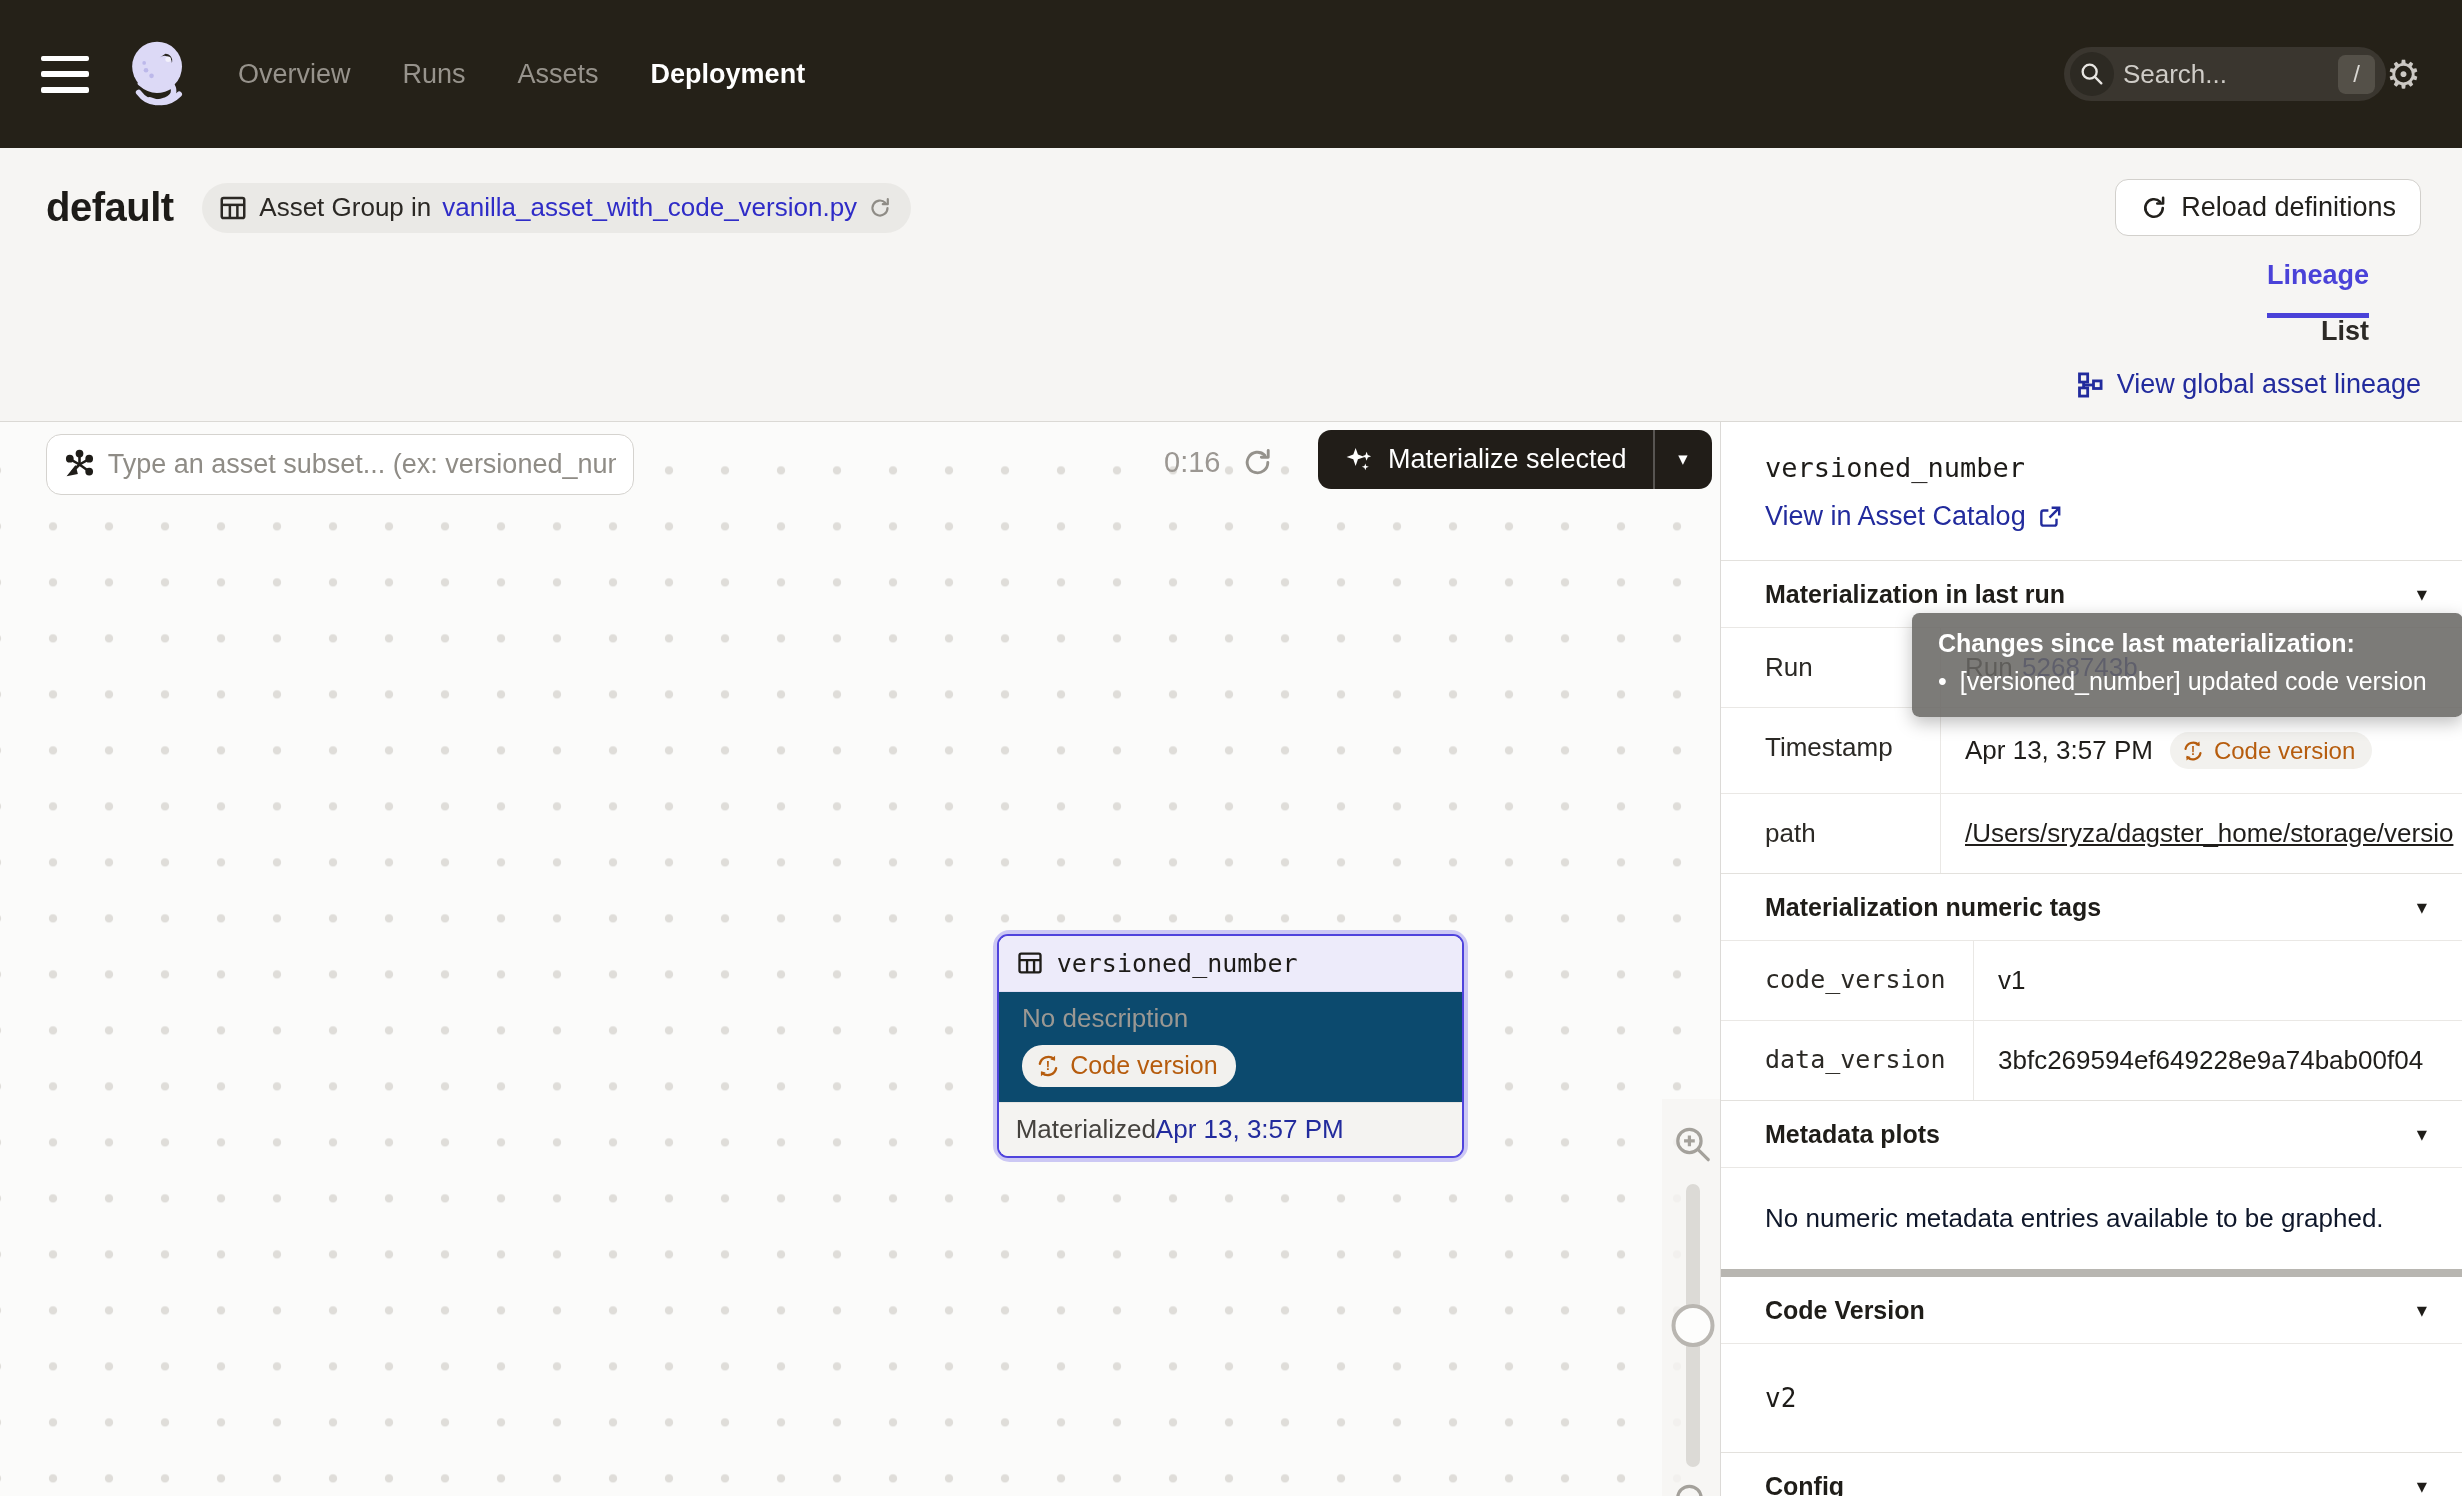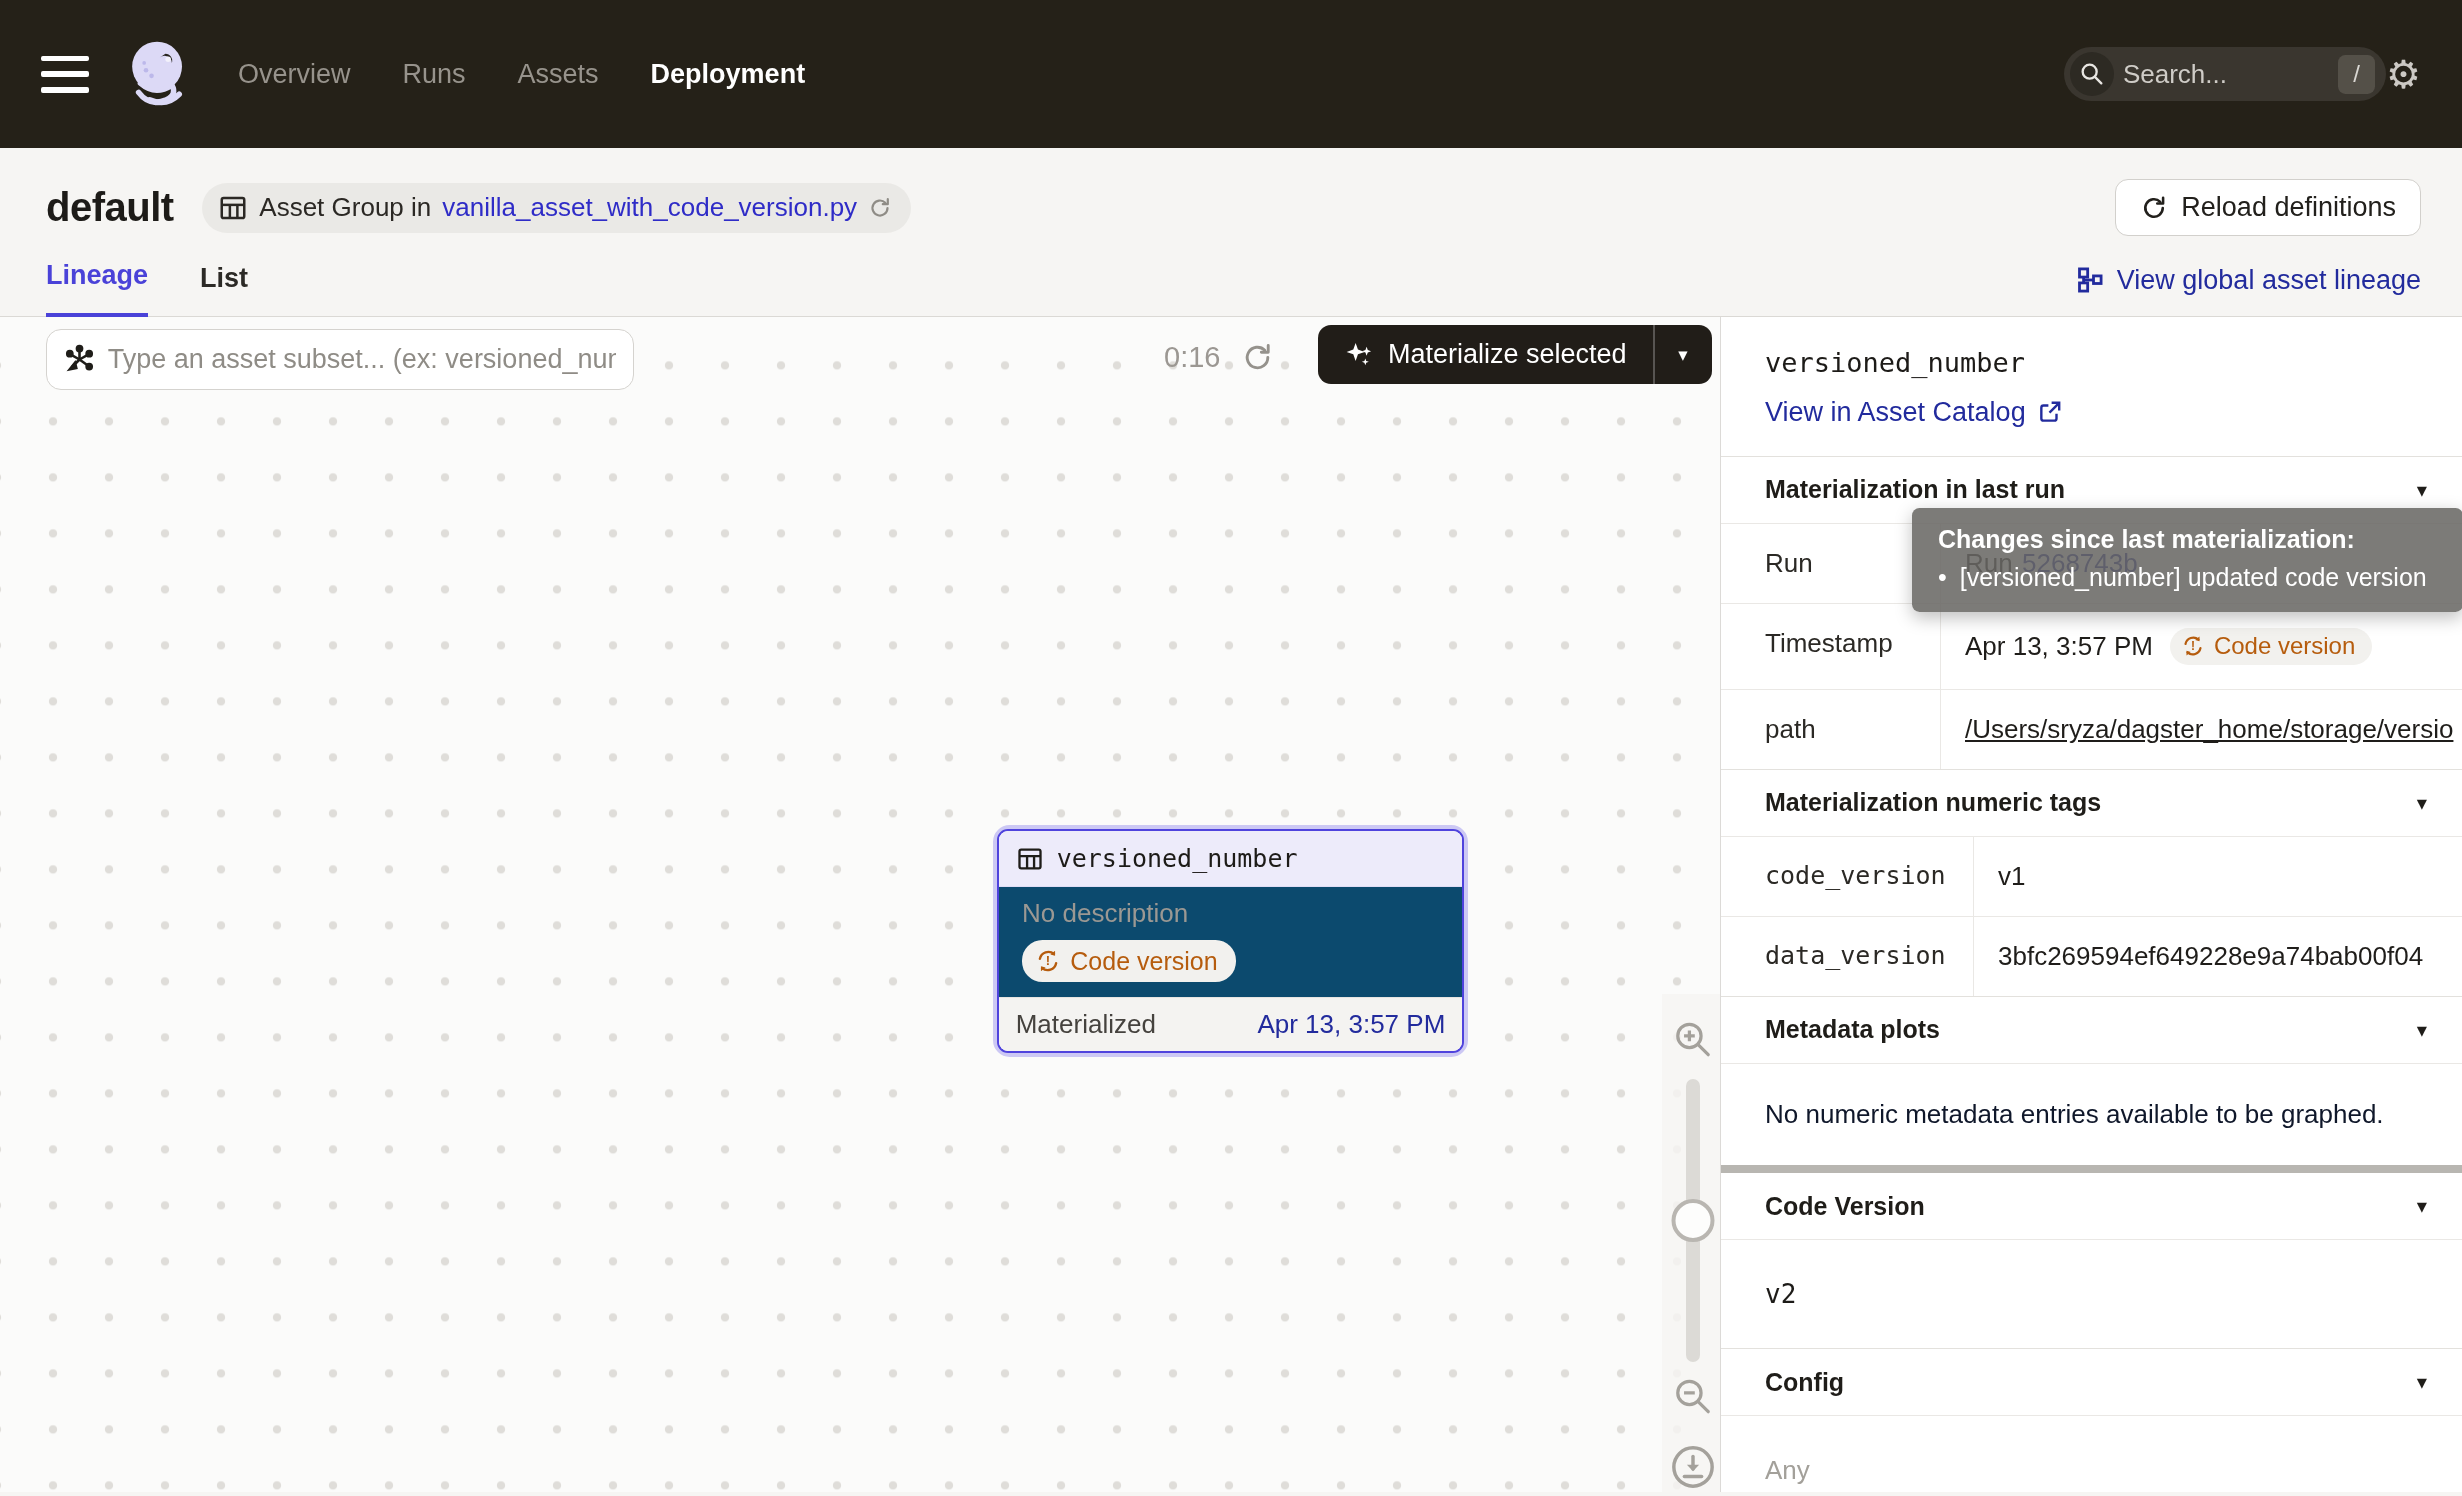--- a/index.html
+++ b/index.html
@@ -23,21 +23,21 @@
   .gear { font-size:39px; color:#ccc9c4; line-height:1; cursor:pointer; }
 
   
   .page-header { display:flex; align-items:center; padding:31px 41px 0 46px; }
   .page-title { font-size:40px; font-weight:bold; color:#1d1b18; letter-spacing:-0.5px; }
   .group-chip { margin-left:28px; background:#eae9e6; border-radius:26px; height:50px; display:flex; align-items:center; padding:0 18.5px 0 16.7px; gap:11px; font-size:26px; color:#2b2824; }
   .group-chip .file-link { color:#2f2cc7; cursor:pointer; }
   .reload-btn { margin-left:auto; background:#ffffff; border:1.9px solid #d2d0cc; border-radius:13px; height:57px; display:flex; align-items:center; gap:13px; padding:0 24px; font-size:27px; color:#22201c; cursor:pointer; }
 
   
-  .tabs-row { display:flex; align-items:flex-end; padding:24px 41px 0 46px; border-bottom:1.9px solid #dbd9d5; }
+  .tabs-row { display:flex; align-items:flex-end; padding:24px 41px 0 46px; border-bottom:1.9px solid #dbd9d5;flex-direction:column; }
   .tab { font-size:27px; padding-bottom:22px; margin-right:52px; cursor:pointer; color:#2c2a26; font-weight:bold; }
   .tab.active { color:#4a42d8; border-bottom:5.6px solid #4a42d8; margin-bottom:-1.9px; }
   .global-lineage { margin-left:auto; display:flex; align-items:center; gap:13px; font-size:27px; color:#222b9d; padding-bottom:20.4px; cursor:pointer; }
 
   
   .content { display:flex; height:1175px; }
   .canvas { position:relative; flex:1; background:#fbfbfa;
     background-image:radial-gradient(circle, #dfddd9 3.7px, transparent 4.6px);
     background-size:56px 56px; background-position:25px 20.4px; overflow:hidden; }
 
@@ -54,21 +54,21 @@
   .materialize-caret { width:57px; display:flex; align-items:center; justify-content:center; font-size:18.5px; }
 
   
   .node-outer { position:absolute; left:993px; top:508px; width:475px; border:4.6px solid #ccc8f4; border-radius:16.7px; background:#ccc8f4; }
   .node { border:2.8px solid #4f43dd; border-radius:11px; overflow:hidden; background:#fff; }
   .node-header { background:#edebfa; display:flex; align-items:center; gap:13px; padding:13px 16.7px; border-bottom:1.9px solid #e0ddf5; }
   .node-title { font-family:"DejaVu Sans Mono", monospace; font-size:25px; color:#1d1b18; }
   .node-body { padding:11px 23px 15px; background:#0c4a6e; }
   .node-desc { font-size:26px; color:#9b9893; }
   .cv-chip { display:inline-flex; align-items:center; gap:9.3px; background:#f2f1ee; border-radius:20.4px; padding:6.5px 18.5px 6.5px 13px; margin-top:11px; font-size:25px; color:#b65c0d; }
-  .node-footer { background:#f4f3f1; border-top:1.9px solid #e6e4e1; display:flex; justify-content:space-between; align-items:center; padding:11px 16.7px; font-size:26px; }
+  .node-footer { background:#f4f3f1; border-top:1.9px solid #e6e4e1; display:flex; align-items:center; padding:11px 16.7px; font-size:26px; }
   .node-footer .status { color:#45423e; }
   .node-footer .time { color:#222b9d; }
 
   
   .zoombar { position:absolute; left:1662px; top:677px; width:61px; bottom:0; background:rgba(246,245,243,0.8); }
   .zoom-ctrl { position:absolute; left:50%; transform:translateX(-50%); color:#a4a19b; cursor:pointer; }
   .zoom-in { top:24px; }
   .slider-track { position:absolute; left:50%; transform:translateX(-50%); top:85px; width:14px; height:283px; background:#dcdad6; border-radius:7.4px; cursor:pointer; }
   .slider-handle { position:absolute; left:50%; transform:translateX(-50%); top:120px; width:43px; height:43px; background:#fdfdfc; border:4.6px solid #b9b6b1; border-radius:50%; cursor:grab; }
   .zoom-out { top:381px; }

